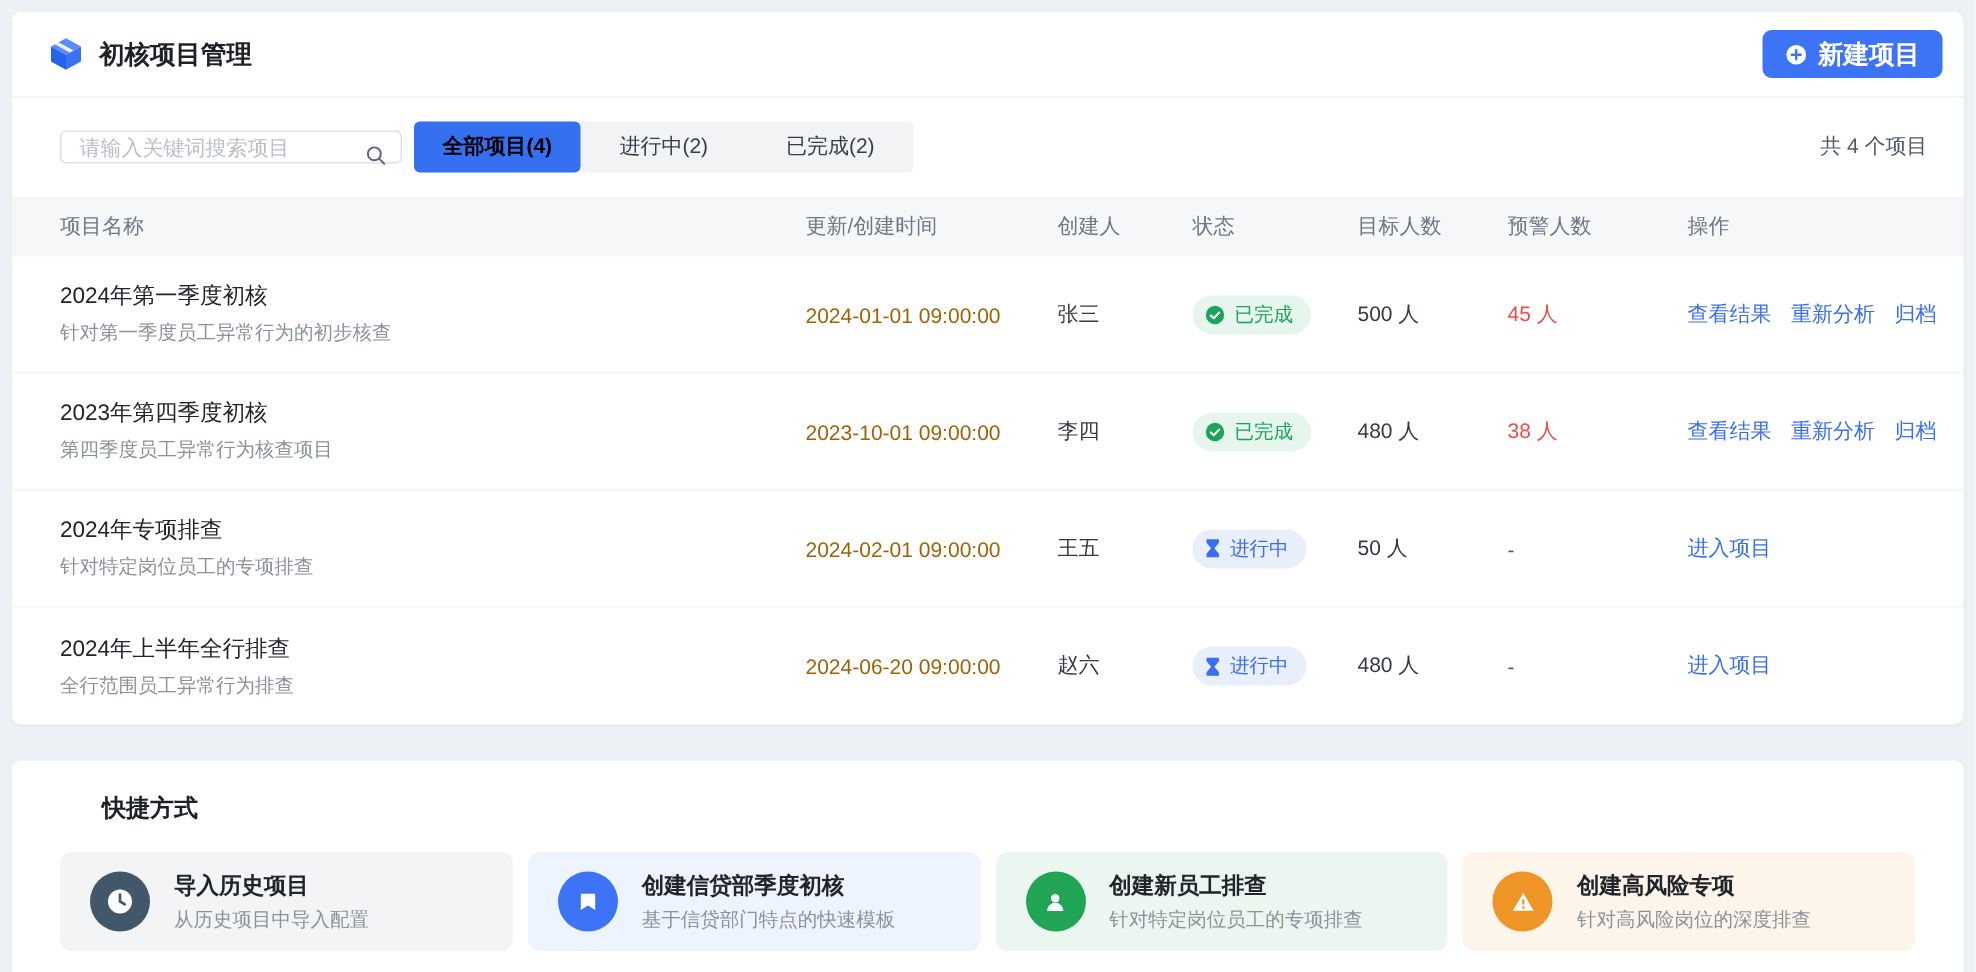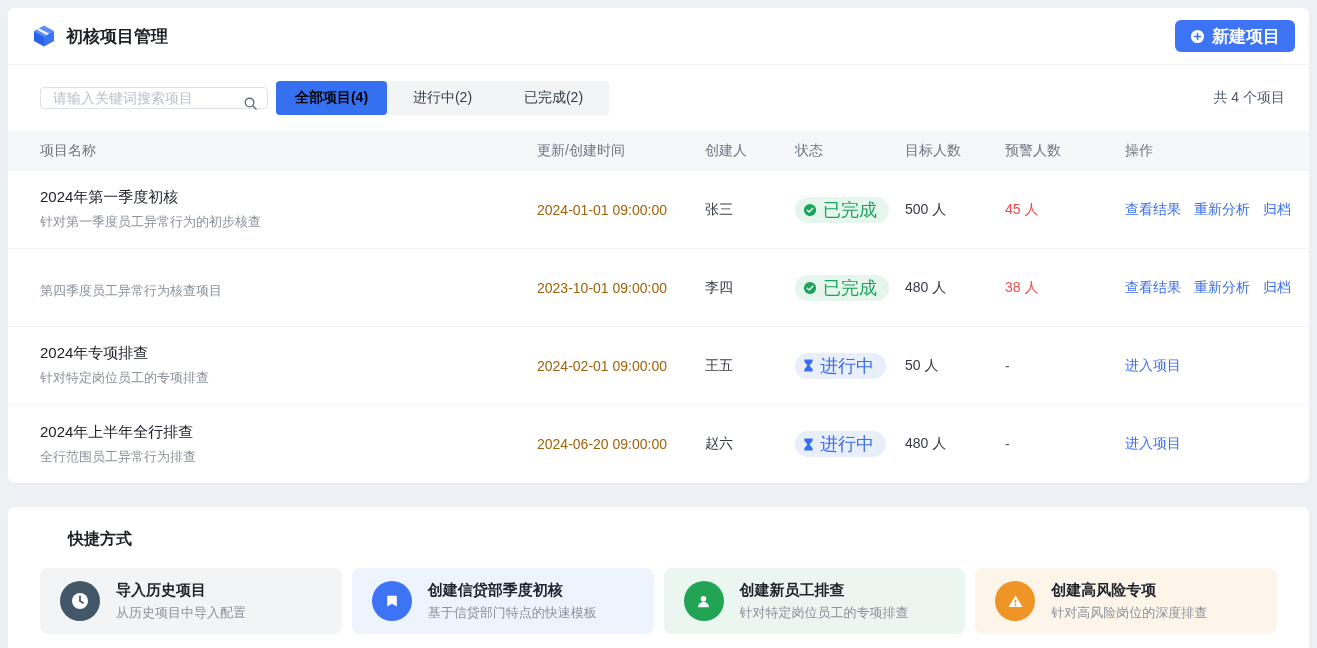--- a/index.html
+++ b/index.html
@@ -71,21 +71,21 @@
   .brow:last-child { border-bottom: none; }
   .proj-name { font-size: 15px; font-weight: normal; color: #20242b; }
   .proj-desc { font-size: 13px; color: #8b919b; margin-top: 6px; }
   .cell-time { color: #a16207; }
   .cell-creator { color: #343a44; }
   .cell-target { color: #343a44; }
   .cell-warning { color: #f24b4b; }
   .cell-warning.dash { color: #4e5969; }
   .badge {
     display: inline-flex; align-items: center; gap: 6px;
-    height: 26px; padding: 0 12px 0 8px; border-radius: 13px; font-size: 18px;
+    height: 26px; padding: 0 12px 0 8px; border-radius: 13px; font-size: 13px;
   }
   .badge.completed { background: #e6f6ed; color: #1ca35c; }
   .badge.progress  { background: #e9eefb; color: #3a6ef0; }
   .cell-actions { display: flex; gap: 13px; white-space: nowrap; }
   .cell-actions a { color: #3a6ef0; text-decoration: none; font-size: 14px; cursor: pointer; }
   
   .shortcuts-card { margin-top: 24px; padding: 22px 32px 26px; }
   .shortcuts-title { font-size: 16px; font-weight: bold; color: #1c2027; margin-left: 28px; }
   .shortcut-grid {
     margin-top: 18px;
@@ -191,20 +191,21 @@
       <div class="cell-warning">45 人</div>
       <div class="cell-actions">
         <a>查看结果</a>
         <a>重新分析</a>
         <a>归档</a>
       </div>
     </div>
 
     <div class="trow brow">
       <div class="cell-name">
+        <div class="proj-name">2023年第四季度初核</div>
         <div class="proj-desc">第四季度员工异常行为核查项目</div>
       </div>
       <div class="cell-time">2023-10-01 09:00:00</div>
       <div class="cell-creator">李四</div>
       <div>
         <span class="badge completed">
           <span style="display:inline-flex;">
             <svg width="14" height="14" viewBox="0 0 16 16">
               <circle cx="8" cy="8" r="7" fill="#1ca35c"></circle>
               <path d="M4.8 8.3 L7 10.4 L11.2 6.1" stroke="#fff" stroke-width="1.6" fill="none" stroke-linecap="round" stroke-linejoin="round"></path>

